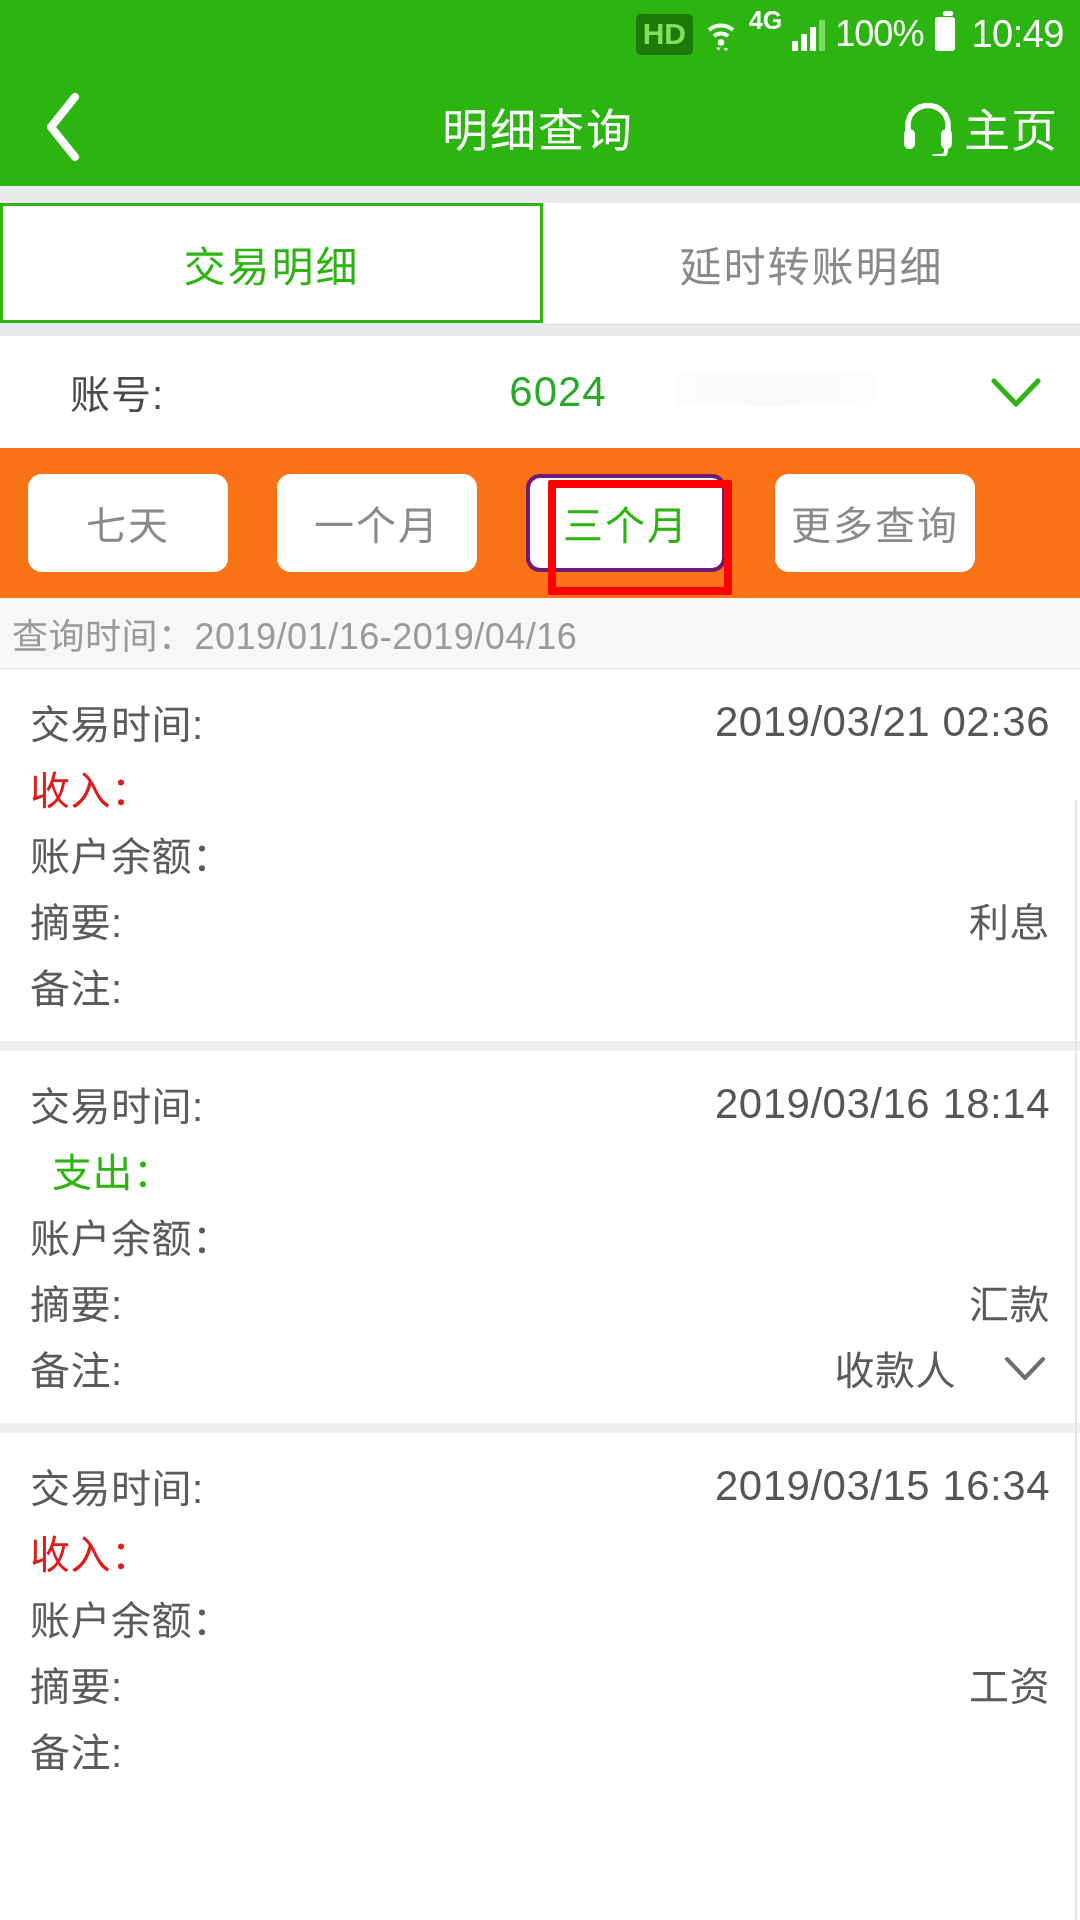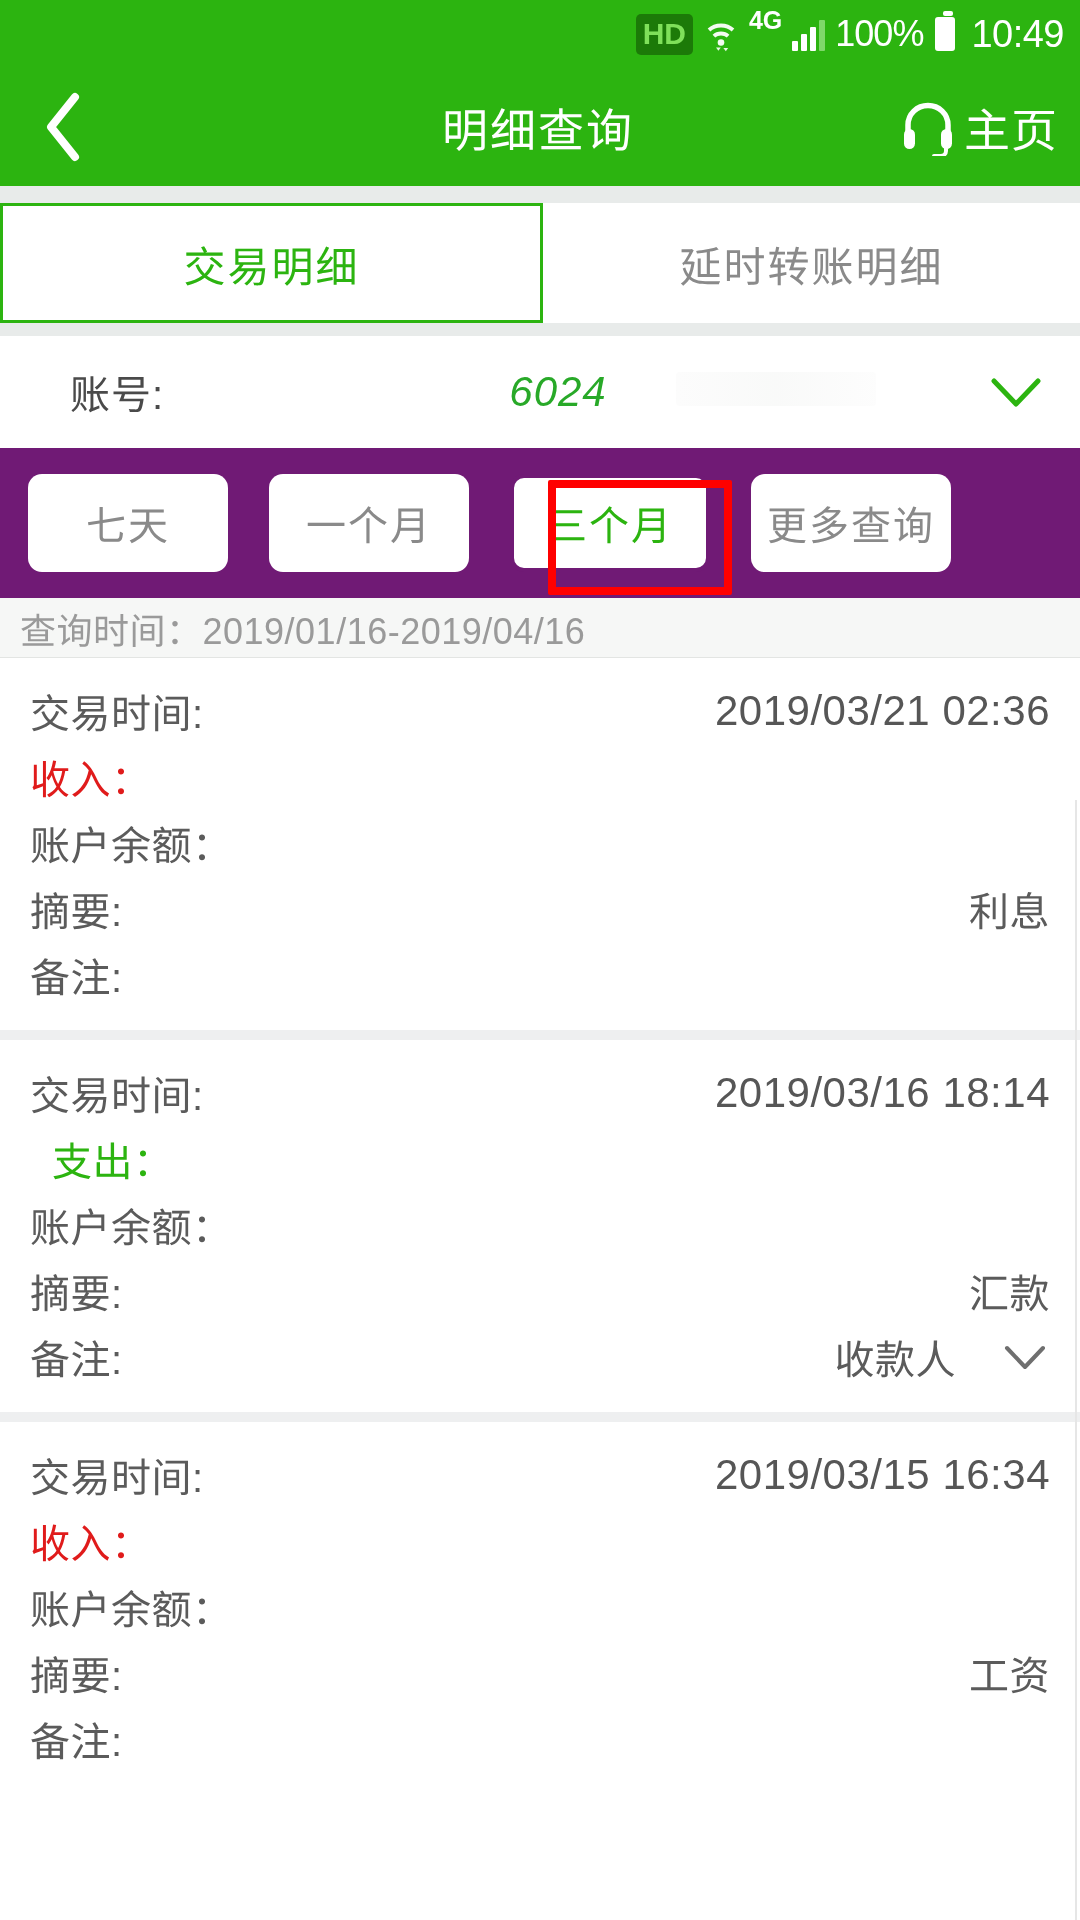--- a/index.html
+++ b/index.html
@@ -130,40 +130,39 @@
     margin-left:36px;
   }
   .acct-label { font-size:40px; color:#4a4a4a; letter-spacing:1px; }
   .acct-value {
     position:absolute; left:0; right:0;
     text-align:center;
     font-size:42px;
     color:#28a928;
     letter-spacing:1px;
     pointer-events:none;
-    font-style:italic;
   }
   .acct-masked {
     position:absolute;
     left:640px; top:36px;
     width:200px; height:34px;
     background:linear-gradient(90deg,#fbfbfb,#f7f8f7,#fcfcfc);
     opacity:.75;
     border-radius:4px;
   }
   .chev-down { margin-left:auto; width:60px; height:40px; display:block; }
 
   
   .filterbar {
     height:150px;
-    background:#701a75;
+    background:#f97316;
     display:flex;
     align-items:center;
     padding:0 28px;
-    gap:0;
+    gap:8px;
     position:relative;
   }
   .fbtn {
     background:#ffffff;
     border-radius:14px;
     height:98px;
     min-width:200px;
     display:flex; align-items:center; justify-content:center;
     font-size:40px;
     color:#8a8a8a;
@@ -179,24 +178,24 @@
     position:absolute;
     left:548px; top:32px;
     width:184px; height:115px;
     border:8px solid #ff0000;
     border-radius:2px;
     pointer-events:none;
   }
 
   
   .period-bar {
-    height:60px;
+    height:71px;
     background:#f6f7f6;
     display:flex; align-items:center;
-    padding-left:20px;
+    padding-left:12px;
     border-bottom:1px solid #e3e5e3;
     font-size:36px;
     color:#9a9a9a;
     letter-spacing:0.5px;
   }
 
   
   .txlist { background:#ffffff; }
   .txcard {
     background:#ffffff;

